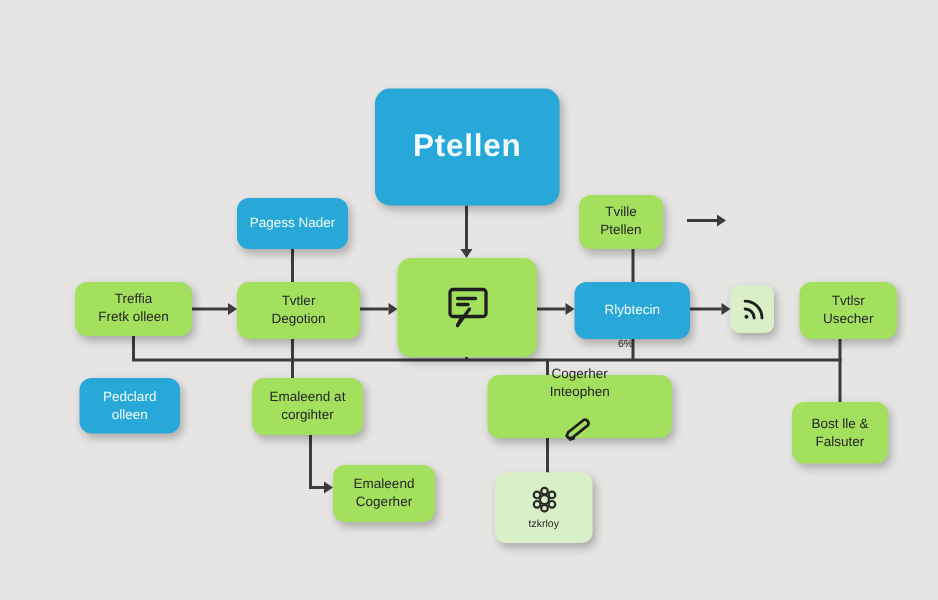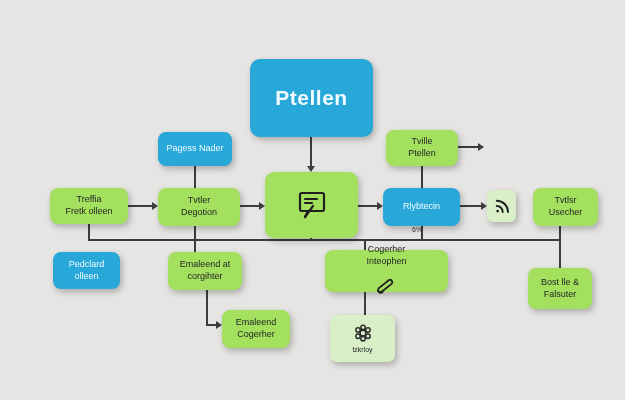--- a/index.html
+++ b/index.html
@@ -101,21 +101,21 @@
         <path d="M11 28 L19 17"></path>
         <path d="M11 28 L14 22"></path>
       </svg>
     </span>
   </div>
 
   <div class="node blue" style="left:383px;top:188px;width:77px;height:38px">
     <span class="lbl">Rlybtecin</span>
   </div>
 
-  <div class="node green" style="left:386px;top:130px;width:72px;height:36px">
+  <div class="node green" style="left:386px;top:130px;width:56px;height:36px">
     <span class="lbl">Tville</span>
     <span class="lbl">Ptellen</span>
   </div>
 
 
   <div class="node pale" style="left:487px;top:190px;width:29px;height:32px;border-radius:6px">
     <span class="icon-wrap">
       <svg width="18" height="18" viewBox="0 0 24 24" fill="none" stroke="#1f1f1f" stroke-width="2.6" stroke-linecap="round">
         <path d="M5 12 a8 8 0 0 1 8 8"></path>
         <path d="M5 5 a15 15 0 0 1 15 15"></path>

